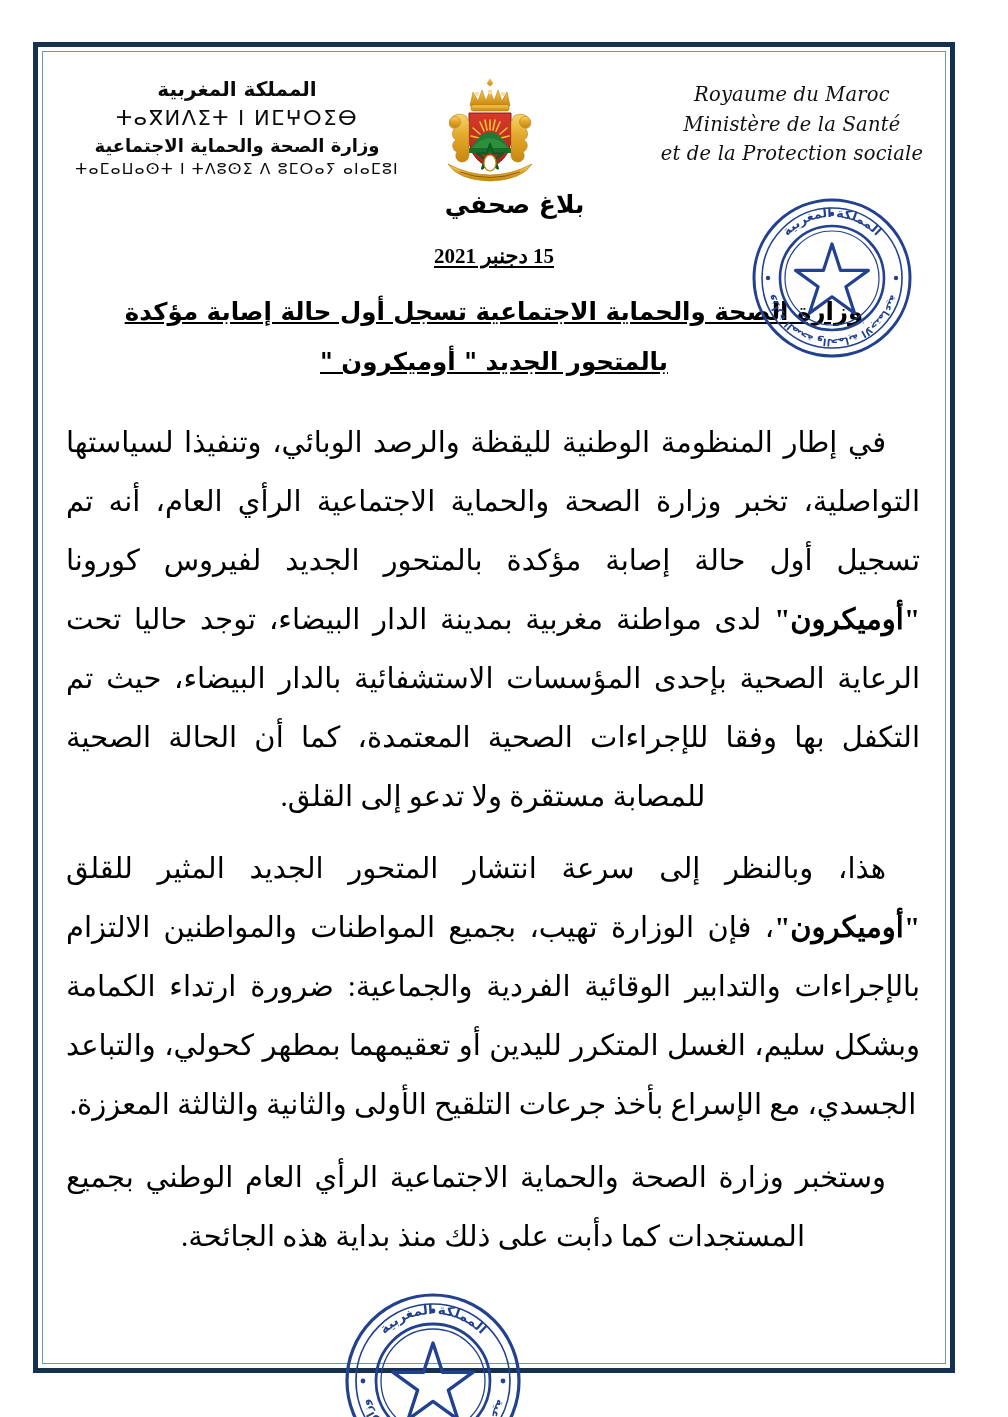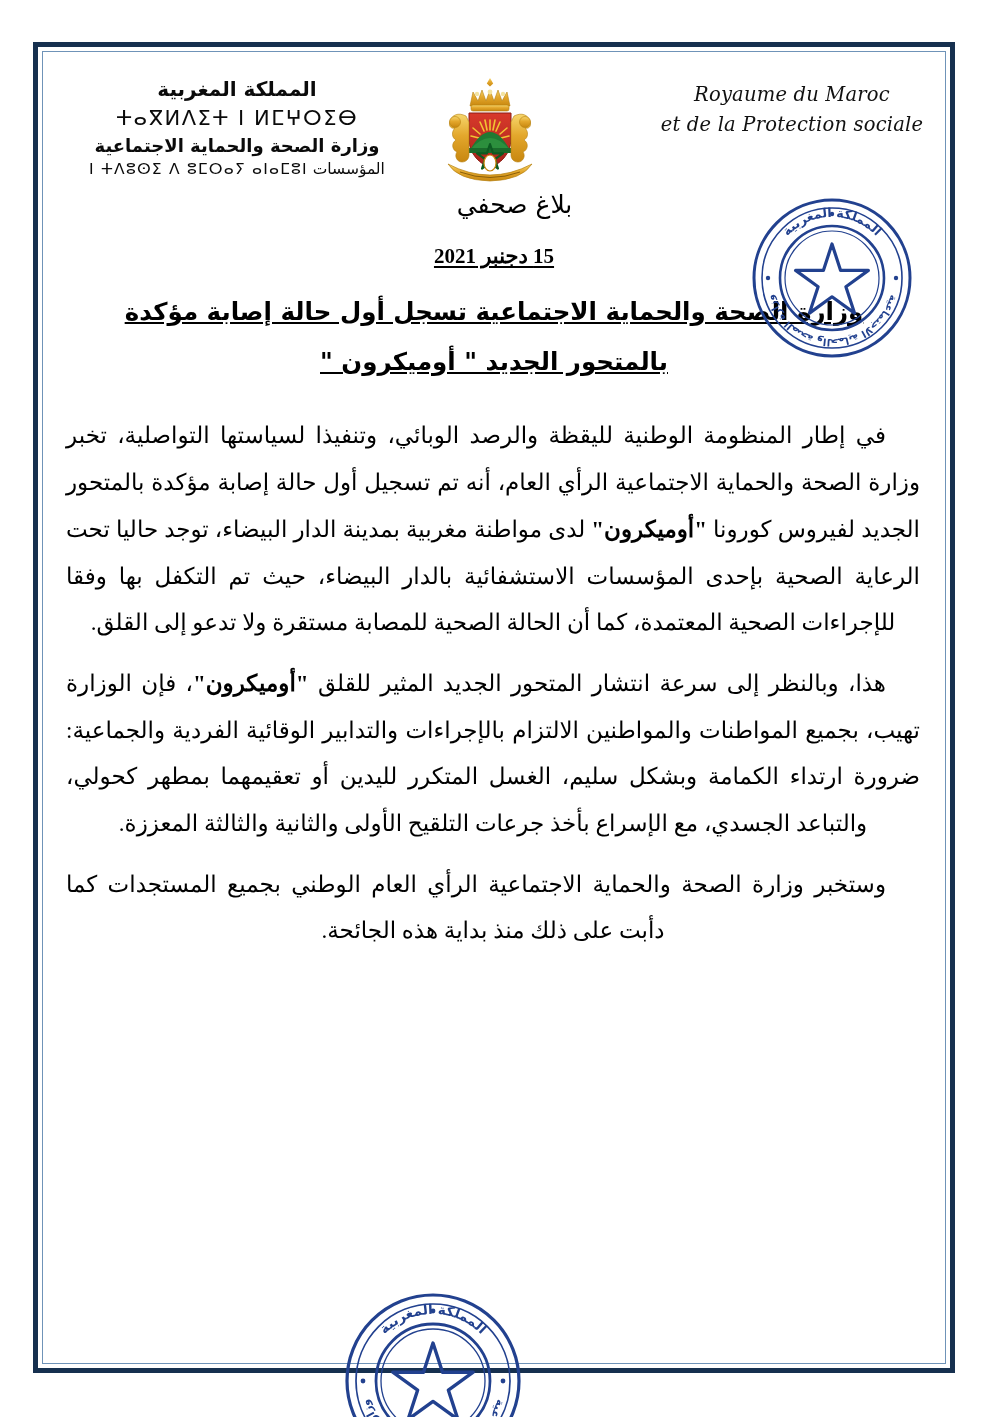--- a/index.html
+++ b/index.html
@@ -115,21 +115,21 @@
   
   .pr-block {
     position: relative;
     margin-top: 4px;
     height: 96px;
     text-align: center;
   }
   .pr-title {
     font-family: "DejaVu Sans", "Liberation Sans", sans-serif;
     font-size: 25px;
-    font-weight: normal;
+    font-weight: bold;
     color: #000000;
     line-height: 1.25;
     margin-left: 41px;
   }
   .pr-date {
     margin-top: 24px;
     font-family: "Liberation Serif", "DejaVu Serif", serif;
     font-size: 21px;
     font-weight: bold;
     color: #000000;
@@ -169,21 +169,21 @@
   .body-wrap {
     margin-top: 26px;
     padding: 0 24px 0 22px;
     direction: rtl;
   }
   p.para {
     margin: 0 0 14px 0;
     text-align: justify;
     text-align-last: center;
     font-family: "Liberation Serif", "DejaVu Serif", serif;
-    font-size: 23px;
+    font-size: 29px;
     line-height: 2.03;
     color: #000000;
     text-indent: 34px;
   }
   p.para b { font-weight: bold; }
   p.para.last { margin-bottom: 0; }
 
   
   p.p1 { letter-spacing: .05px; }
   p.p3 { letter-spacing: .02px; }
@@ -196,20 +196,21 @@
   <div id="doc-frame">
     <div id="doc-frame-inner"></div>
   </div>
 
   <div id="content">
 
     <div class="header-band">
 
       <div class="header-fr">
         <div>Royaume du Maroc</div>
+        <div>Ministère de la Santé</div>
         <div>et de la Protection sociale</div>
       </div>
 
       <div class="header-emblem">
         <svg viewBox="0 0 120 122" width="120" height="122" aria-hidden="true">
           <defs>
             <linearGradient id="gold" x1="0" y1="0" x2="0" y2="1">
               <stop offset="0%" stop-color="#f6d66b"></stop>
               <stop offset="45%" stop-color="#e3a72c"></stop>
               <stop offset="100%" stop-color="#c8870f"></stop>
@@ -263,21 +264,21 @@
             <path d="M30 100 q30 11 60 0" fill="none" stroke="#8a5f09" stroke-width="1"></path>
             <ellipse cx="60" cy="91" rx="6" ry="8" fill="#fff" stroke="#c8870f" stroke-width="1.2"></ellipse>
           </g>
         </svg>
       </div>
 
       <div class="header-ar">
         <div class="ar-line">المملكة المغربية</div>
         <div class="tif-line">ⵜⴰⴳⵍⴷⵉⵜ ⵏ ⵍⵎⵖⵔⵉⴱ</div>
         <div class="ar-line small">وزارة الصحة والحماية الاجتماعية</div>
-        <div class="tif-line small">المؤسسات ⵏ ⵜⴷⵓⵙⵉ ⴷ ⵓⵎⵔⴰⵢ ⴰⵏⴰⵎⵓⵏ</div>
+        <div class="tif-line small">ⵜⴰⵎⴰⵡⴰⵙⵜ ⵏ ⵜⴷⵓⵙⵉ ⴷ ⵓⵎⵔⴰⵢ ⴰⵏⴰⵎⵓⵏ</div>
       </div>
     </div>
 
     <div class="pr-block">
       <div class="pr-title">بلاغ صحفي</div>
       <div class="pr-date">15 دجنبر 2021</div>
     </div>
 
     <div class="doc-heading">
       <span>وزارة الصحة والحماية الاجتماعية تسجل أول حالة إصابة مؤكدة</span>

